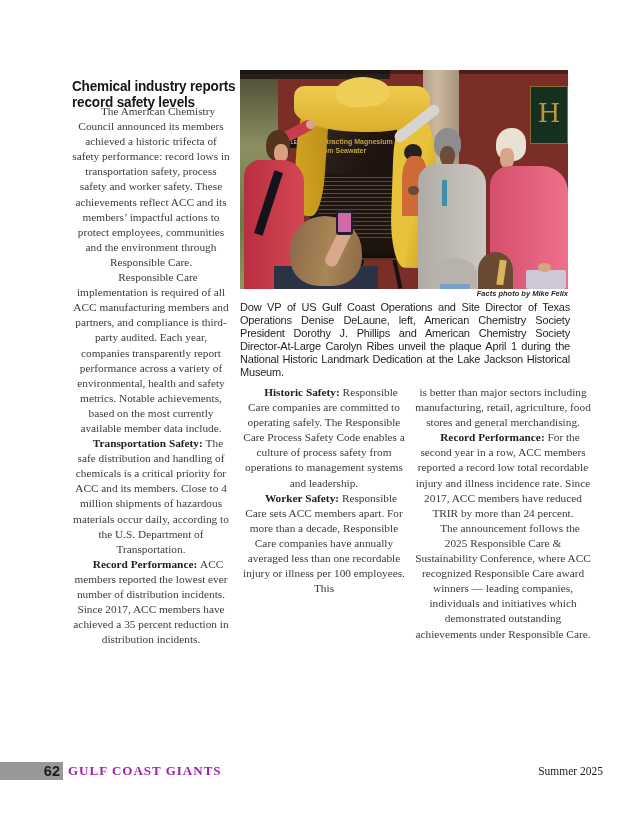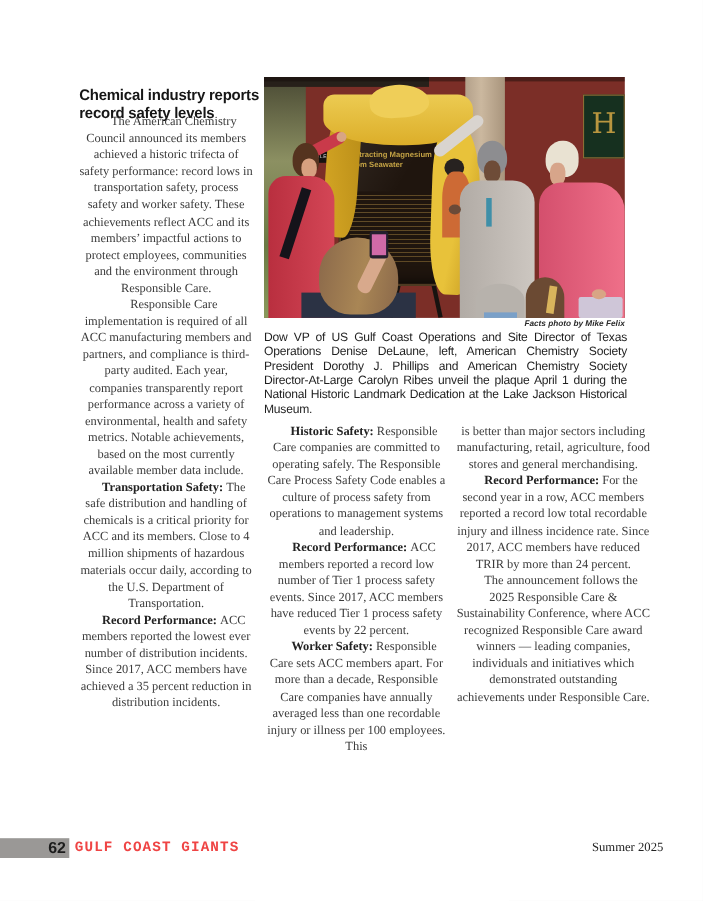--- a/index.html
+++ b/index.html
@@ -34,22 +34,22 @@
   .elev{font-family:"Liberation Sans",sans-serif;font-size:4.5px;color:#e8e8e8;
     letter-spacing:.5px;text-align:center;line-height:8px;}
   .plaque-title{font-family:"Liberation Sans",sans-serif;font-weight:bold;font-size:7px;
     line-height:8.5px;color:#c2a144;}
   .sign-letter{font-family:"DejaVu Serif",serif;font-size:26px;color:#b9963f;line-height:52px;text-align:center;}
 
   
   .folio-bar{position:absolute;left:0;top:762px;width:63px;height:18px;background:#9a9896;
     display:flex;align-items:center;justify-content:flex-end;padding-right:3px;box-sizing:border-box;}
   .folio-num{font-family:"Liberation Sans",sans-serif;font-weight:bold;font-size:14.5px;color:#1c1c1c;}
-  .folio-title{position:absolute;left:68px;top:763px;font-family:Liberation Mono, monospace;
-    font-weight:bold;font-size:13px;letter-spacing:1px;color:#ef4444;}
+  .folio-title{position:absolute;left:68px;top:763px;font-family:Liberation Serif, serif;
+    font-weight:bold;font-size:13px;letter-spacing:1px;color:#a21caf;}
   .folio-issue{position:absolute;right:36px;top:765px;font-size:11.5px;color:#222;text-align:center;}
 </style>
 </head>
 <body>
 
 <div class="page">
 
   <h1 class="headline">Chemical industry reports record safety levels</h1>
 
   <div class="col col-left">
@@ -118,21 +118,20 @@
     <div class="ph" style="left:258px;top:190px;width:7px;height:25px;background:#d9b45c;transform:rotate(8deg);"></div>
     <div class="ph" style="left:286px;top:200px;width:40px;height:19px;background:#cfc6d8;border-radius:2px;"></div>
     <div class="ph" style="left:298px;top:193px;width:13px;height:9px;background:#d8a584;border-radius:50%;"></div>
   </div>
 
   <div class="credit">Facts photo by Mike Felix</div>
   <div class="caption">Dow VP of US Gulf Coast Operations and Site Director of Texas Operations Denise DeLaune, left, American Chemistry Society President Dorothy J. Phillips and American Chemistry Society Director-At-Large Carolyn Ribes unveil the plaque April 1 during the National Historic Landmark Dedication at the Lake Jackson Historical Museum.</div>
 
   <div class="col col-mid">
     <p class="para"><b>Historic Safety: </b><span>Responsible Care companies are committed to operating safely. The Responsible Care Process Safety Code enables a culture of process safety from operations to management systems and leadership.</span></p>
-    <p class="para"><b>Record Performance: </b><span>ACC members reported a record low number of Tier 1 process safety events. Since 2017, ACC members have reduced Tier 1 process safety events by 22 percent.</span></p>
     <p class="para"><b>Worker Safety: </b><span>Responsible Care sets ACC members apart. For more than a decade, Responsible Care companies have annually averaged less than one recordable injury or illness per 100 employees. This</span></p>
   </div>
 
   <div class="col col-right">
     <p class="para cont"><b></b><span>is better than major sectors including manufacturing, retail, agriculture, food stores and general merchandising.</span></p>
     <p class="para"><b>Record Performance: </b><span>For the second year in a row, ACC members reported a record low total recordable injury and illness incidence rate. Since 2017, ACC members have reduced TRIR by more than 24 percent.</span></p>
     <p class="para"><b></b><span>The announcement follows the 2025 Responsible Care &amp; Sustainability Conference, where ACC recognized Responsible Care award winners — leading companies, individuals and initiatives which demonstrated outstanding achievements under Responsible Care.</span></p>
   </div>
 
   <div class="folio-bar">

